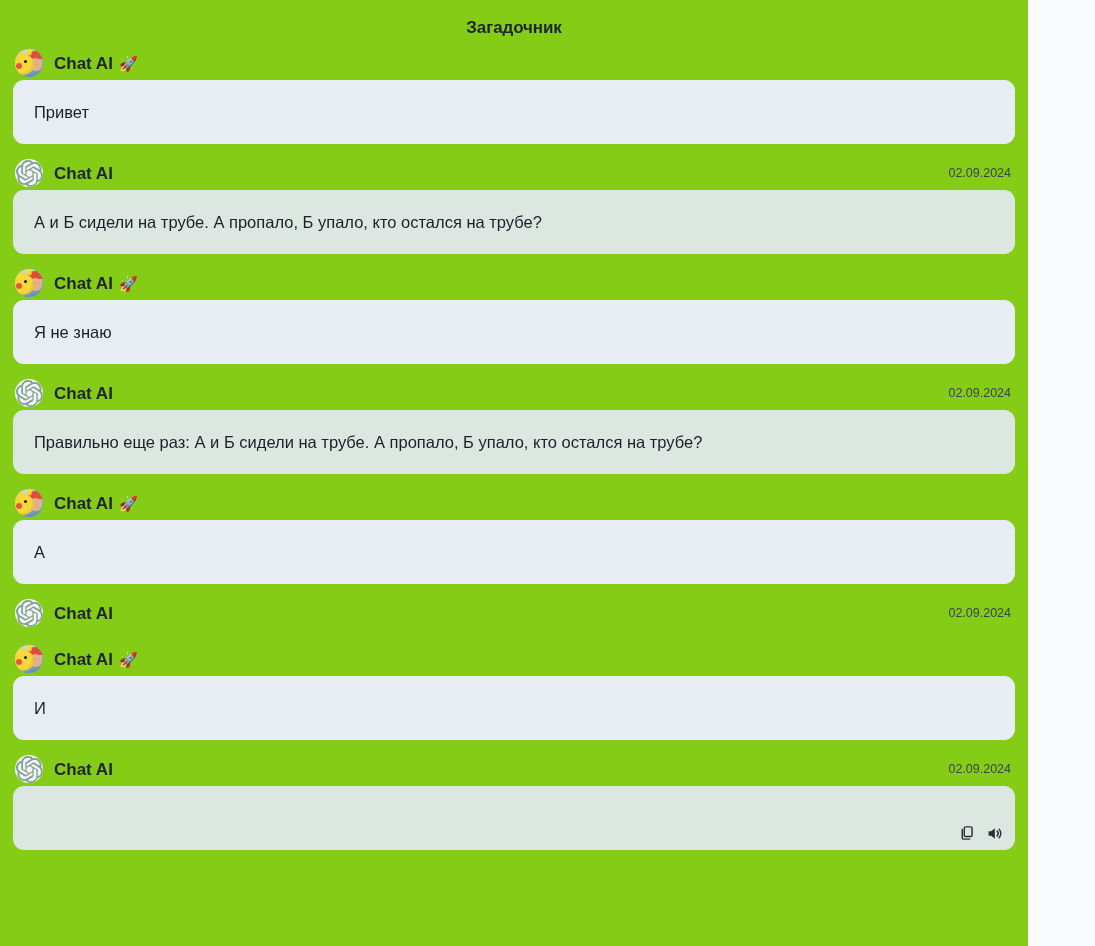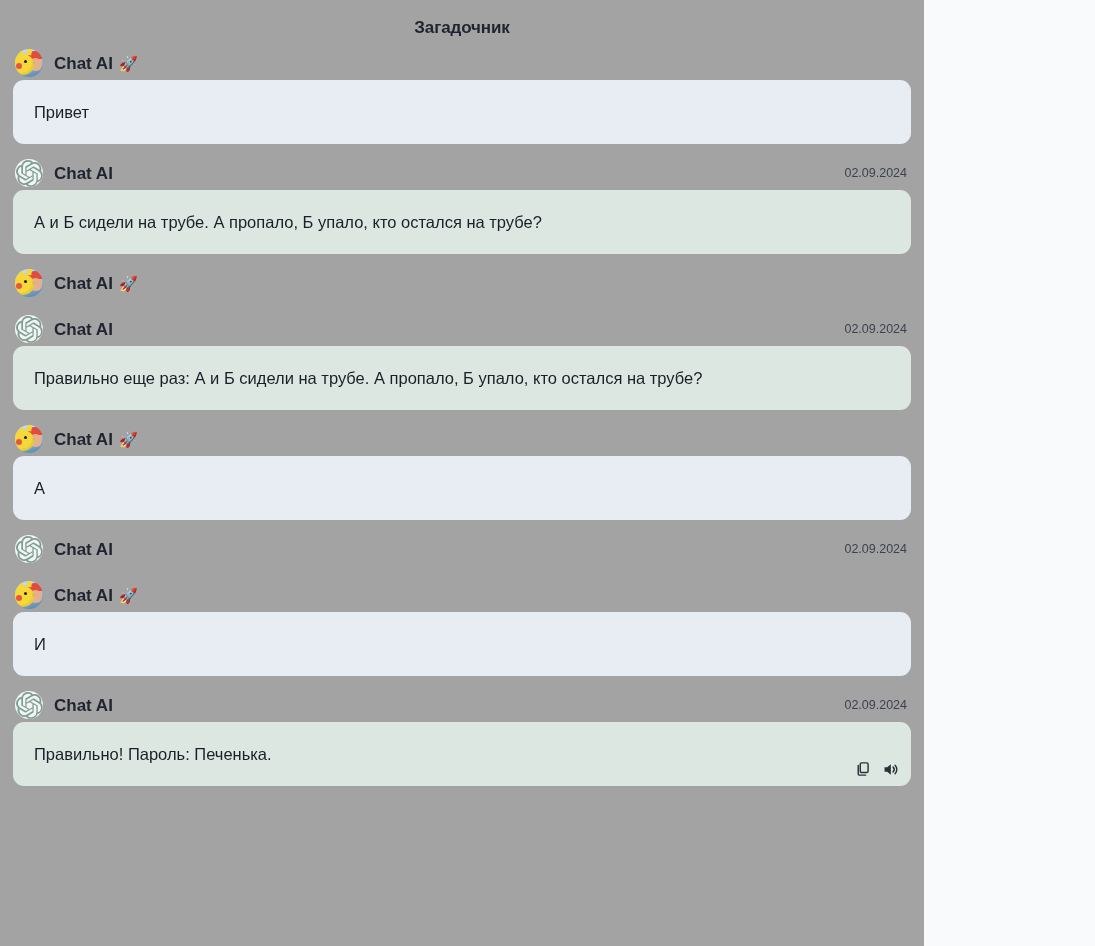--- a/index.html
+++ b/index.html
@@ -6,23 +6,23 @@
 
   html, body {
     width: 1095px;
     height: 946px;
     background: #f9fafb;
     font-family: "Liberation Sans", sans-serif;
     overflow: hidden;
   }
 
   #chat-app {
-    width: 924px;
+    width: 1028px;
     height: 946px;
-    background: #a3a3a3;
+    background: #84cc16;
     position: relative;
   }
 
   
   .chat-title {
     text-align: center;
     font-size: 17px;
     font-weight: bold;
     color: #1f2430;
     letter-spacing: -0.1px;
@@ -243,20 +243,23 @@
             <span class="ash-eye"></span>
             <span class="pk-ear"></span>
             <span class="pk-ear2"></span>
             <span class="pk-face"></span>
             <span class="pk-cheek"></span>
             <span class="pk-eye"></span>
           </div>
           <span class="sender">Chat AI</span>
           <span class="rocket">🚀</span>
         </div>
+        <div class="bubble user">
+          <span>Я не знаю</span>
+        </div>
       </div>
       <div class="msg">
         <div class="msg-head">
           <div class="avatar bot-av">
             <svg viewBox="0 0 24 24" aria-hidden="true">
               <path fill="#7f9f90" d="M22.28 9.82a5.98 5.98 0 0 0-.52-4.91 6.05 6.05 0 0 0-6.5-2.9A6 6 0 0 0 10.72 0a6.05 6.05 0 0 0-5.77 4.19 5.98 5.98 0 0 0-4 2.9 6.05 6.05 0 0 0 .74 7.1 5.98 5.98 0 0 0 .51 4.91 6.05 6.05 0 0 0 6.51 2.9A5.98 5.98 0 0 0 13.26 24a6.06 6.06 0 0 0 5.77-4.2 5.99 5.99 0 0 0 4-2.9 6.06 6.06 0 0 0-.75-7.08zm-9.02 12.6a4.48 4.48 0 0 1-2.88-1.04l.14-.08 4.78-2.76a.79.79 0 0 0 .4-.68v-6.74l2.02 1.17a.07.07 0 0 1 .4.06v5.58a4.5 4.5 0 0 1-4.5 4.49zM3.6 18.3a4.47 4.47 0 0 1-.54-3.01l.14.09 4.79 2.76a.77.77 0 0 0 .78 0l5.84-3.37v2.33a.08.08 0 0 1-.3.07l-4.84 2.79a4.5 4.5 0 0 1-6.14-1.65zM2.34 7.9a4.49 4.49 0 0 1 2.35-1.97v5.68a.77.77 0 0 0 .38.67l5.82 3.35-2.02 1.17a.07.07 0 0 1-.07 0l-4.83-2.8a4.5 4.5 0 0 1-1.64-6.1zm16.6 3.86L13.1 8.38 15.12 7.2a.07.07 0 0 1 .07 0l4.83 2.79a4.49 4.49 0 0 1-.68 8.1v-5.68a.79.79 0 0 0-.39-.66zm2.01-3.02l-.14-.09-4.78-2.78a.78.78 0 0 0-.79 0L9.4 9.24V6.9a.07.07 0 0 1 .03-.06l4.83-2.79a4.49 4.49 0 0 1 6.67 4.65zM8.3 12.86l-2.02-1.16a.08.08 0 0 1-.04-.06V6.07a4.49 4.49 0 0 1 7.36-3.45l-.14.08L8.68 5.46a.79.79 0 0 0-.39.68zm1.1-2.36L12 9l2.6 1.5v3L12 15l-2.6-1.5z"></path>
             </svg>
           </div>
           <span class="sender">Chat AI</span>
           <span class="timestamp">02.09.2024</span>
@@ -320,21 +323,20 @@
         <div class="msg-head">
           <div class="avatar bot-av">
             <svg viewBox="0 0 24 24" aria-hidden="true">
               <path fill="#7f9f90" d="M22.28 9.82a5.98 5.98 0 0 0-.52-4.91 6.05 6.05 0 0 0-6.5-2.9A6 6 0 0 0 10.72 0a6.05 6.05 0 0 0-5.77 4.19 5.98 5.98 0 0 0-4 2.9 6.05 6.05 0 0 0 .74 7.1 5.98 5.98 0 0 0 .51 4.91 6.05 6.05 0 0 0 6.51 2.9A5.98 5.98 0 0 0 13.26 24a6.06 6.06 0 0 0 5.77-4.2 5.99 5.99 0 0 0 4-2.9 6.06 6.06 0 0 0-.75-7.08zm-9.02 12.6a4.48 4.48 0 0 1-2.88-1.04l.14-.08 4.78-2.76a.79.79 0 0 0 .4-.68v-6.74l2.02 1.17a.07.07 0 0 1 .4.06v5.58a4.5 4.5 0 0 1-4.5 4.49zM3.6 18.3a4.47 4.47 0 0 1-.54-3.01l.14.09 4.79 2.76a.77.77 0 0 0 .78 0l5.84-3.37v2.33a.08.08 0 0 1-.3.07l-4.84 2.79a4.5 4.5 0 0 1-6.14-1.65zM2.34 7.9a4.49 4.49 0 0 1 2.35-1.97v5.68a.77.77 0 0 0 .38.67l5.82 3.35-2.02 1.17a.07.07 0 0 1-.07 0l-4.83-2.8a4.5 4.5 0 0 1-1.64-6.1zm16.6 3.86L13.1 8.38 15.12 7.2a.07.07 0 0 1 .07 0l4.83 2.79a4.49 4.49 0 0 1-.68 8.1v-5.68a.79.79 0 0 0-.39-.66zm2.01-3.02l-.14-.09-4.78-2.78a.78.78 0 0 0-.79 0L9.4 9.24V6.9a.07.07 0 0 1 .03-.06l4.83-2.79a4.49 4.49 0 0 1 6.67 4.65zM8.3 12.86l-2.02-1.16a.08.08 0 0 1-.04-.06V6.07a4.49 4.49 0 0 1 7.36-3.45l-.14.08L8.68 5.46a.79.79 0 0 0-.39.68zm1.1-2.36L12 9l2.6 1.5v3L12 15l-2.6-1.5z"></path>
             </svg>
           </div>
           <span class="sender">Chat AI</span>
           <span class="timestamp">02.09.2024</span>
         </div>
         <div class="bubble bot">
-          <span>Правильно! Пароль: Печенька.</span>
           <div class="bubble-actions">
             <span class="act-icon">
               <svg viewBox="0 0 20 20" aria-hidden="true">
                 <rect x="6.2" y="2.2" width="9.2" height="11.4" rx="1.6" fill="none" stroke="currentColor" stroke-width="1.7"></rect>
                 <path d="M12.6 16.6H5.4a1.6 1.6 0 0 1-1.6-1.6V5.2" fill="none" stroke="currentColor" stroke-width="1.7" stroke-linecap="round"></path>
               </svg>
             </span>
             <span class="act-icon">
               <svg viewBox="0 0 20 20" aria-hidden="true">
                 <path d="M3 7.4h3.1L10.4 3.8v12.4L6.1 12.6H3z" fill="currentColor"></path>

